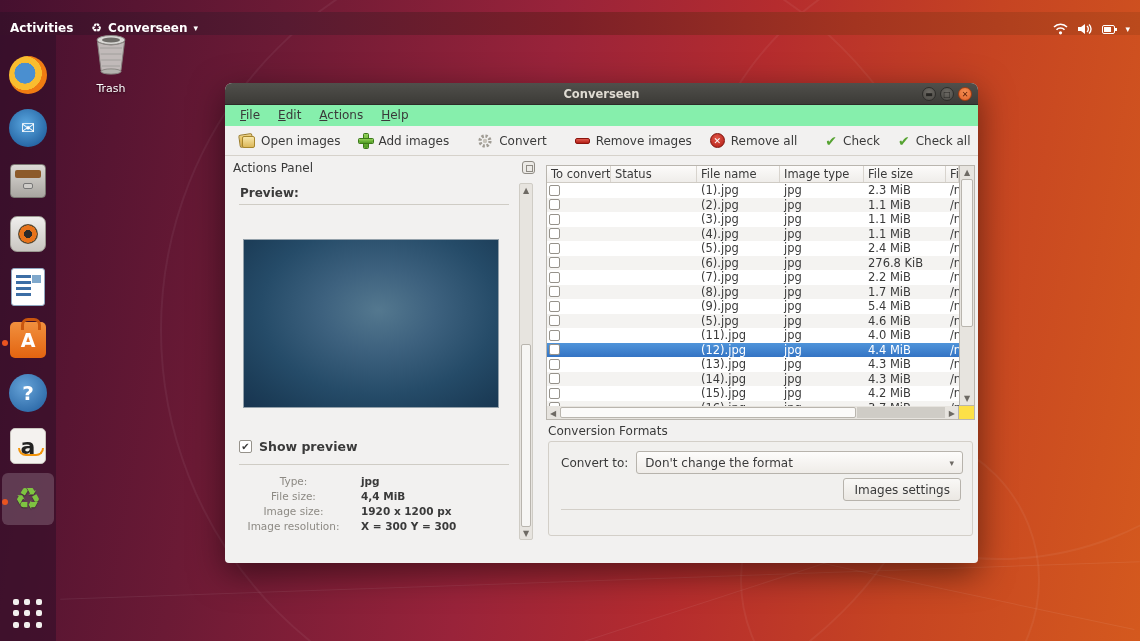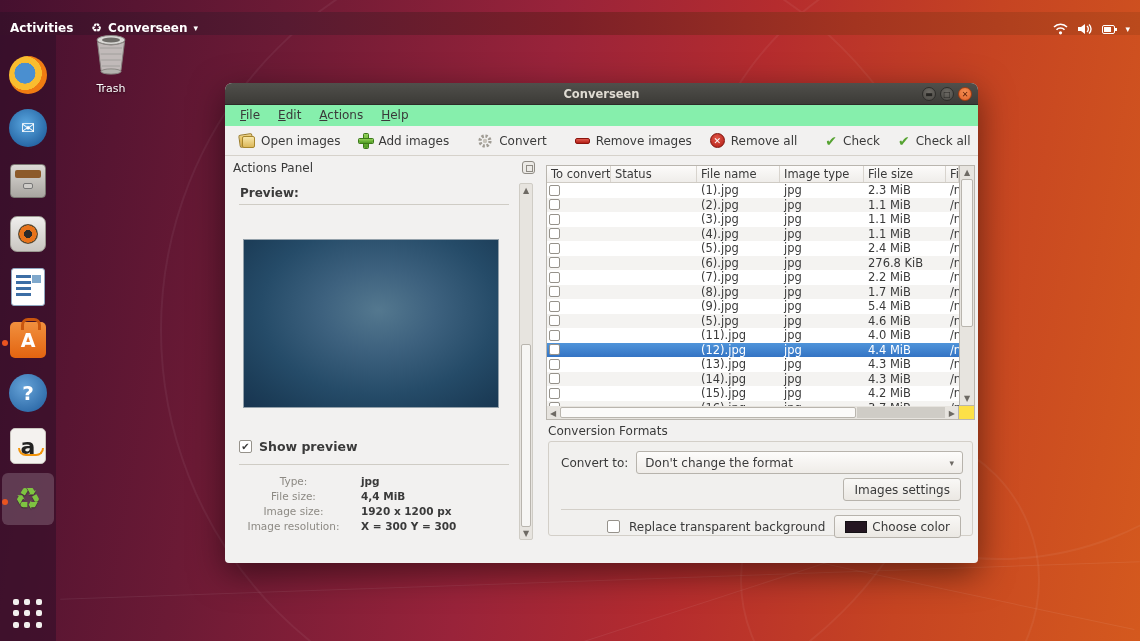--- a/index.html
+++ b/index.html
@@ -509,22 +509,14 @@
       <span>Convert to:</span>
       <span class="combo">
         <span>Don't change the format</span>
         <span class="caret" style="color:#6e6a64;">▾</span>
       </span>
     </div>
     <span class="btn imgset-btn">
       <span>Images settings</span>
     </span>
     <div class="conv-hr"></div>
-    <div class="conv-row2">
-      <span class="cb"></span>
-      <span>Replace transparent background</span>
-      <span class="btn">
-        <span class="swatch"></span>
-        <span>Choose color</span>
-      </span>
-    </div>
   </div>
 </div>
 
 </body></html>

